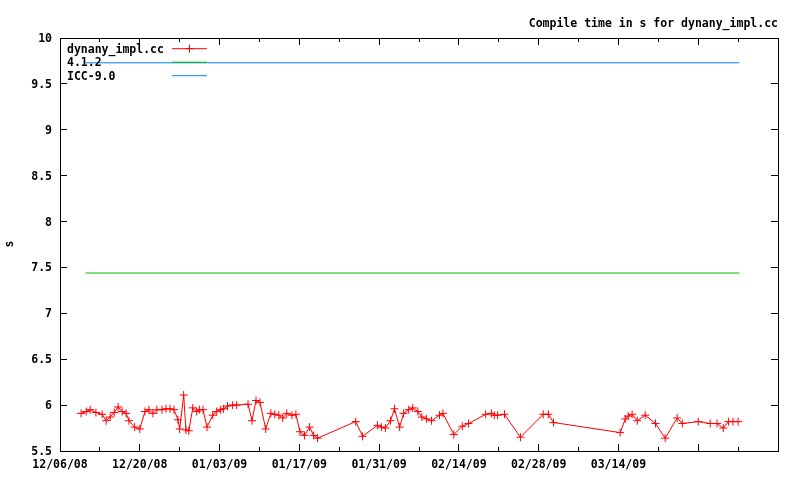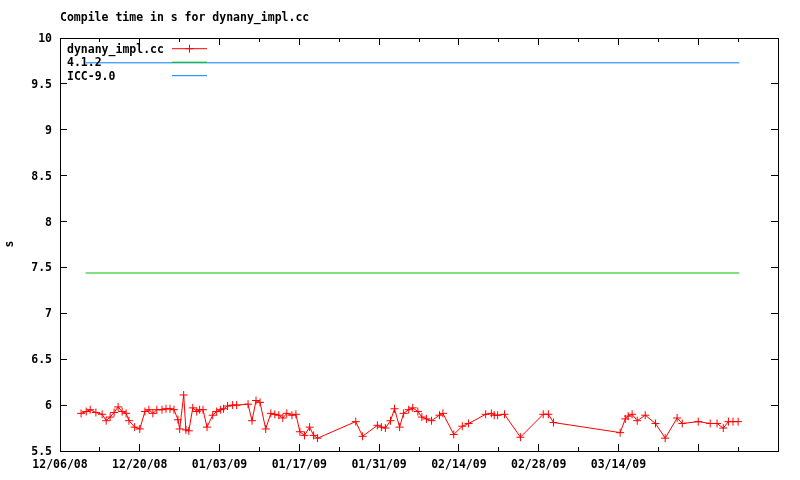--- a/index.html
+++ b/index.html
@@ -1,18 +1,18 @@
 <!DOCTYPE html>
 <html><head>
 <meta charset="utf-8">
 <style>
   html,body{margin:0;padding:0;background:#fff;}
   .screen{position:relative;width:800px;height:480px;background:#fff;overflow:hidden;
           font-family:"DejaVu Sans Mono","Liberation Mono",monospace;}
-  .chart-title{position:absolute;left:60px;top:10px;width:718px;text-align:left;
+  .chart-title{position:absolute;left:60px;top:16px;width:718px;text-align:right;
           font:bold 11.5px "DejaVu Sans Mono","Liberation Mono",monospace;color:#000;}
   .ylabel{position:absolute;left:6px;top:237px;
           font:bold 11.5px "DejaVu Sans Mono","Liberation Mono",monospace;color:#000;
           transform:rotate(-90deg);transform-origin:center;}
   svg{position:absolute;left:0;top:0;}
   svg text{font:bold 11.5px "DejaVu Sans Mono","Liberation Mono",monospace;fill:#000;}
 </style>
 </head>
 <body>
 

